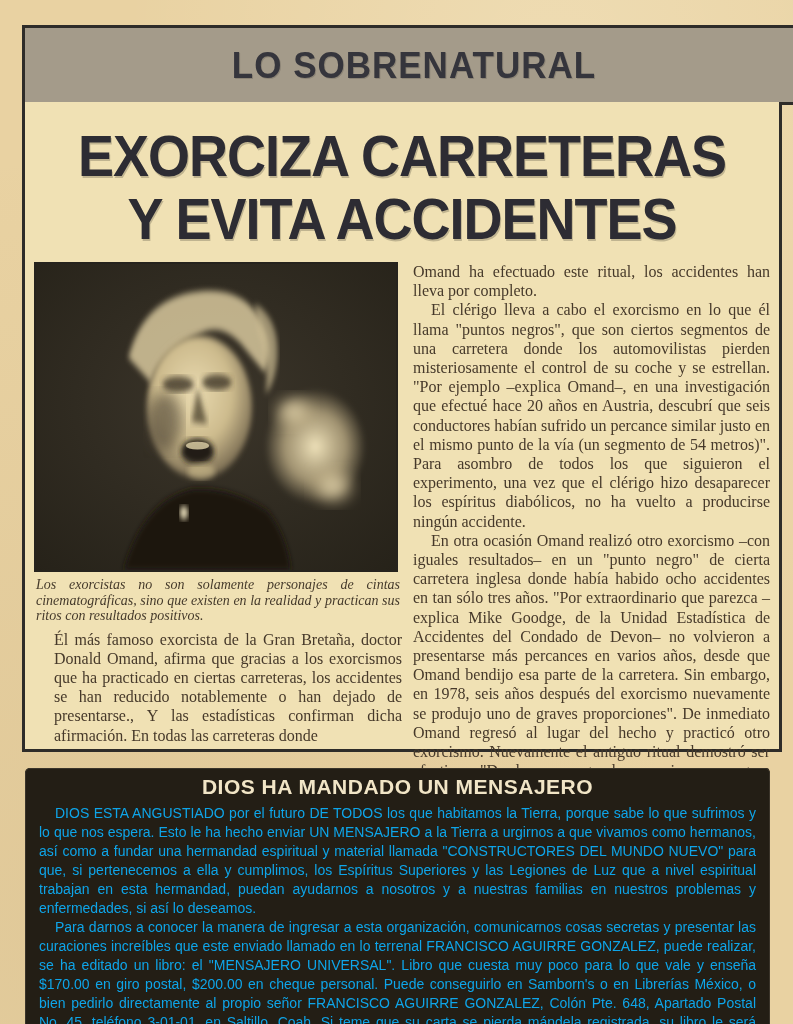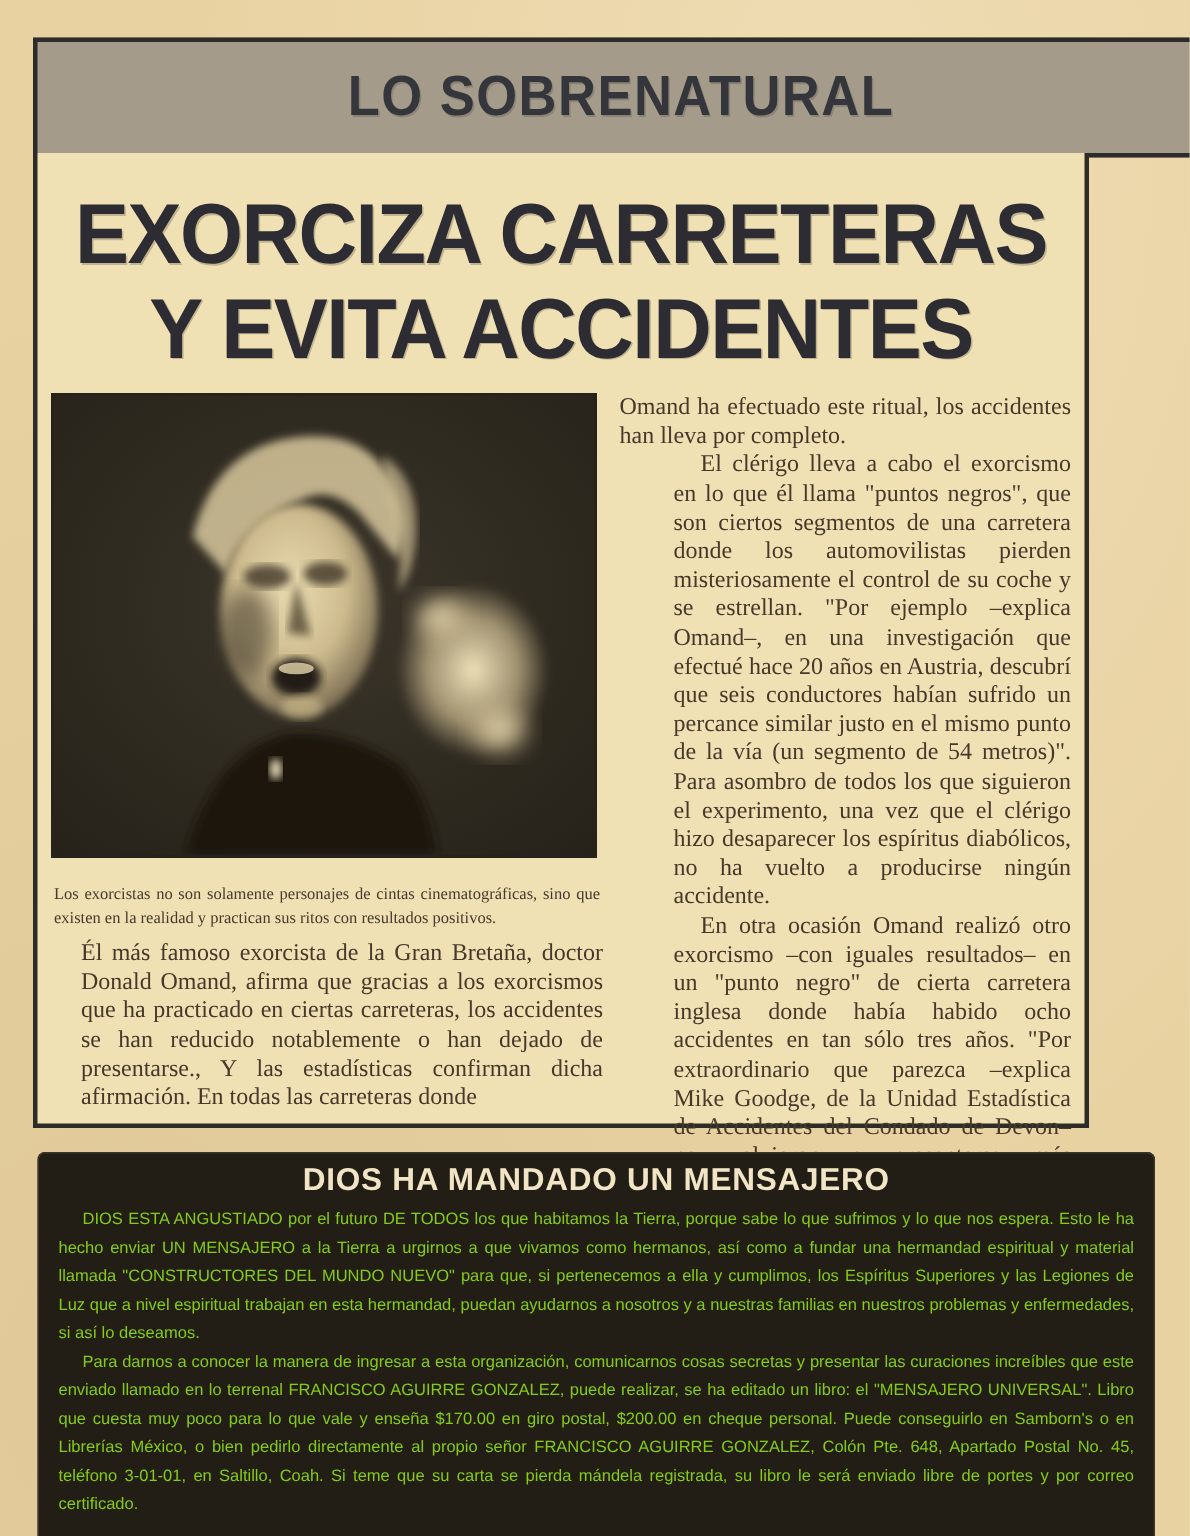--- a/index.html
+++ b/index.html
@@ -29,21 +29,21 @@
     font-family:"Liberation Sans", sans-serif;
     font-weight:bold;
     font-size:35px;
     letter-spacing:1px;
     color:#35353c;
     transform:scaleY(1.08);
     text-shadow:1px 1px 0 rgba(0,0,0,.15);
   }
   
   .article{
-    position:absolute;left:22px;top:102px;width:704px;height:650px;
+    position:absolute;left:22px;top:102px;width:760px;height:650px;
     border:3px solid #2e2c29;border-top:none;
     box-sizing:border-box;
     background:#f0e1b4;
   }
   .headline{
     margin:26px 0 14px 0;
     text-align:center;
     font-family:"Liberation Sans", sans-serif;
     font-weight:bold;
     font-size:54px;
@@ -61,58 +61,59 @@
   .col-left{width:368px;flex:0 0 368px;}
   .col-right{flex:1;}
   .photo-frame{
     width:364px;height:310px;
     border:2px solid #26231d;
     background:#2f2a22;
     box-sizing:border-box;
   }
   .photo-frame svg{display:block;width:100%;height:100%;}
   .photo-caption{
-    font-size:11px;
+    font-style:italic;
+    font-size:14px;
     line-height:15.5px;
     color:#453a2b;
-    margin:17px 2px 6px 2px;
+    margin:5px 2px 6px 2px;
     text-align:justify;
   }
   .body-text{
     font-size:16px;
     line-height:19.2px;
     color:#46392a;
     text-align:justify;
     margin:0;
   }
   .col-left .body-text{margin-top:4px;margin-left:20px;}
-  .col-right .body-text + .body-text{text-indent:18px;margin-left:36px;}
+  .col-right .body-text + .body-text{text-indent:18px;}
   
   .ad-box{
     position:absolute;left:25px;top:768px;width:745px;height:292px;
     box-sizing:border-box;
     background:#231e15;
     border-radius:5px;
     padding:7px 14px 0 14px;
     box-shadow:0 0 0 1px #3a342a inset;
   }
   .ad-title{
     margin:0 0 5px 0;
     text-align:center;
     font-family:"Liberation Sans", sans-serif;
     font-weight:bold;
     font-size:21px;
     letter-spacing:.5px;
     color:#f1e5c6;
   }
   .ad-text{
     font-family:"Liberation Sans", sans-serif;
-    font-size:11px;
+    font-size:14px;
     line-height:19px;
-    color:#84cc16;
+    color:#0ea5e9;
     text-align:justify;
     margin:0;
     text-indent:16px;
   }
 </style>
 </head>
 <body>
 
 <div class="page">
 

